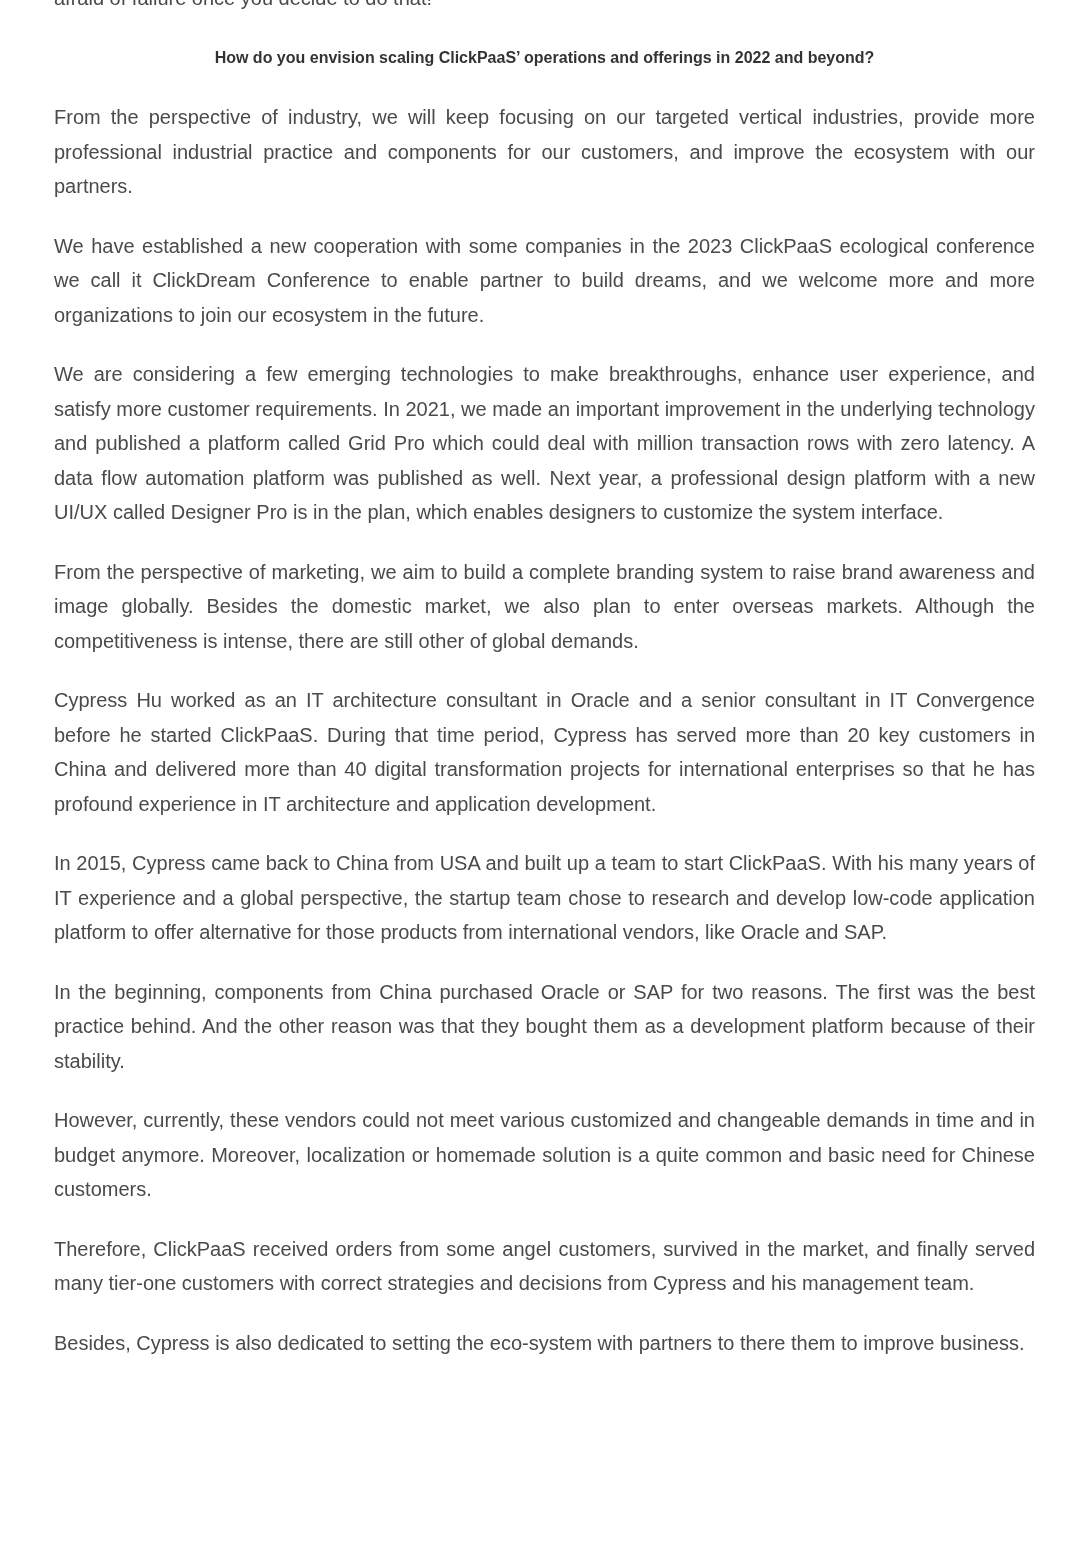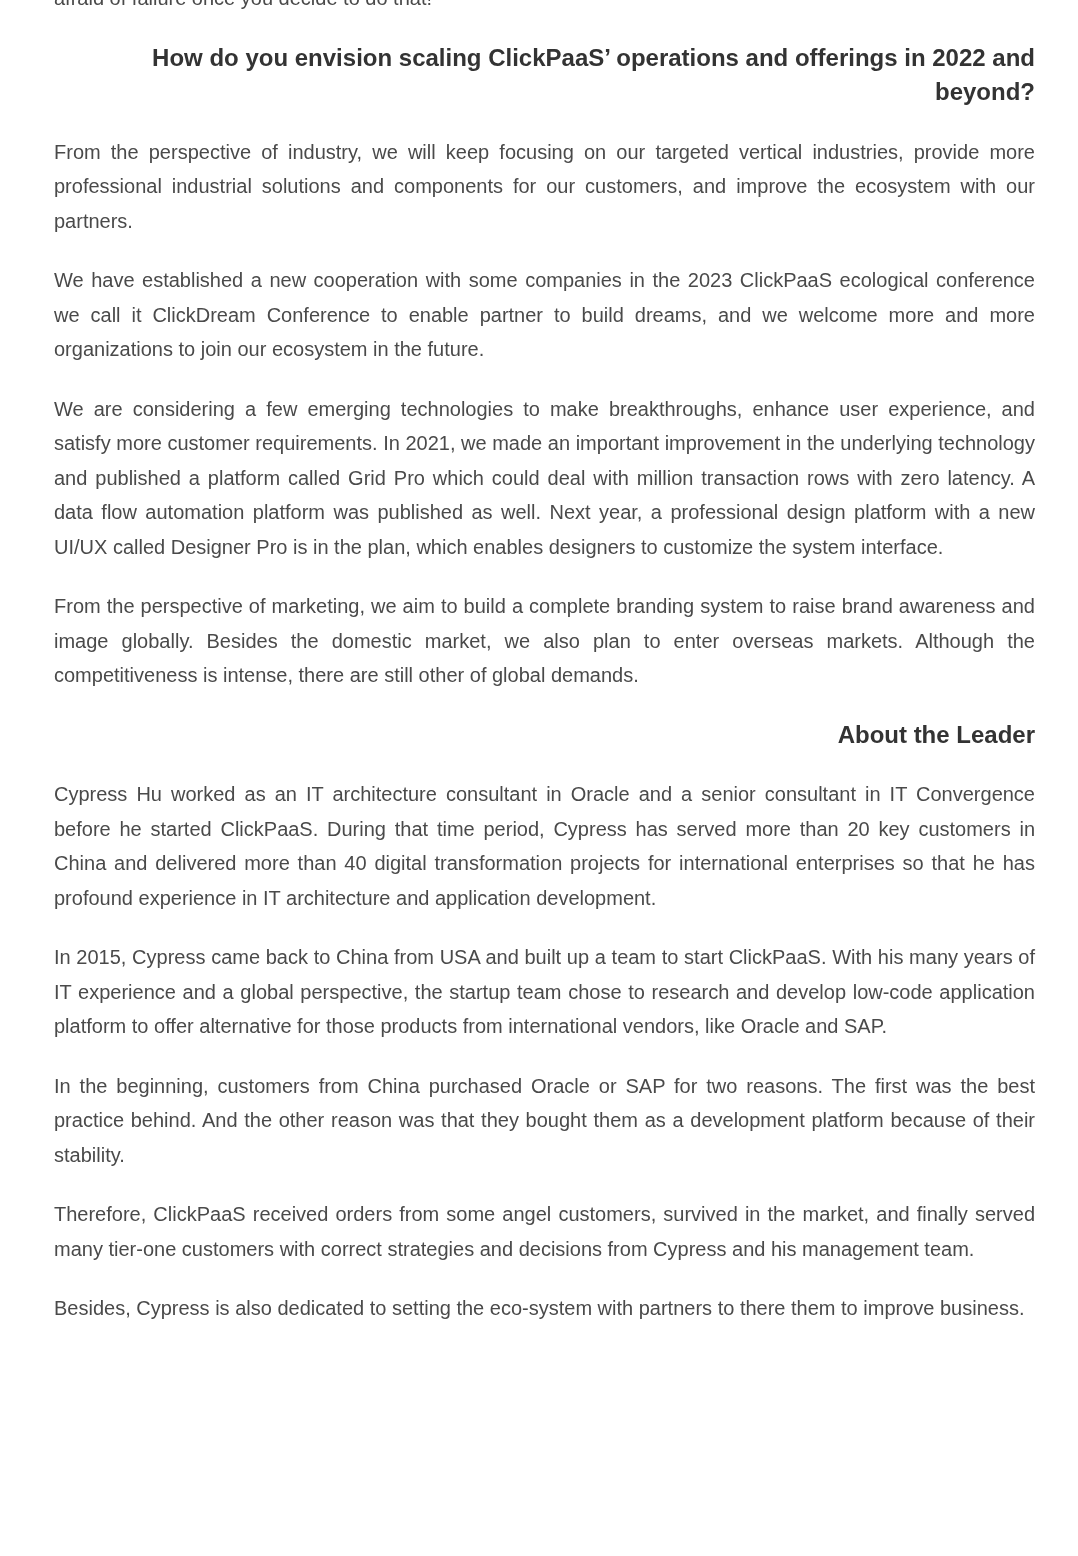--- a/index.html
+++ b/index.html
@@ -27,35 +27,35 @@
   }
   .article p.paragraph,
   .article p.partial_paragraph {
     margin: 25px 0;
   }
   .article p.partial_paragraph {
     margin-top: -19px;
   }
   .article h3.heading {
     margin: 25px 0;
-    font-size: 24px;
+    font-size: 16px;
     font-weight: 700;
     color: #333333;
-    text-align: right;
+    text-align: center;
   }
 </style>
 </head>
 <body style="background: rgb(255, 255, 255);">
 
 <main class="article" style="color: rgb(74, 74, 74);">
     <p class="partial_paragraph">afraid of failure once you decide to do that!</p>
     <h3 class="heading" style="color: rgb(51, 51, 51);">How do you envision scaling ClickPaaS’ operations and offerings in 2022 and beyond?</h3>
-    <p class="paragraph">From the perspective of industry, we will keep focusing on our targeted vertical industries, provide more professional industrial solutions and components for our customers, and improve the ecosystem with our partners.</p>
+    <p class="paragraph">From the perspective of industry, we will keep focusing on our targeted vertical industries, provide more professional industrial practice and components for our customers, and improve the ecosystem with our partners.</p>
     <p class="paragraph">We have established a new cooperation with some companies in the 2023 ClickPaaS ecological conference we call it ClickDream Conference to enable partner to build dreams, and we welcome more and more organizations to join our ecosystem in the future.</p>
     <p class="paragraph">We are considering a few emerging technologies to make breakthroughs, enhance user experience, and satisfy more customer requirements. In 2021, we made an important improvement in the underlying technology and published a platform called Grid Pro which could deal with million transaction rows with zero latency. A data flow automation platform was published as well. Next year, a professional design platform with a new UI/UX called Designer Pro is in the plan, which enables designers to customize the system interface.</p>
     <p class="paragraph">From the perspective of marketing, we aim to build a complete branding system to raise brand awareness and image globally. Besides the domestic market, we also plan to enter overseas markets. Although the competitiveness is intense, there are still other of global demands.</p>
-    <h3 class="heading" style="color: rgb(51, 51, 51);">About the Leader</h3>
     <p class="paragraph">Cypress Hu worked as an IT architecture consultant in Oracle and a senior consultant in IT Convergence before he started ClickPaaS. During that time period, Cypress has served more than 20 key customers in China and delivered more than 40 digital transformation projects for international enterprises so that he has profound experience in IT architecture and application development.</p>
     <p class="paragraph">In 2015, Cypress came back to China from USA and built up a team to start ClickPaaS. With his many years of IT experience and a global perspective, the startup team chose to research and develop low-code application platform to offer alternative for those products from international vendors, like Oracle and SAP.</p>
-    <p class="paragraph">In the beginning, customers from China purchased Oracle or SAP for two reasons. The first was the best practice behind. And the other reason was that they bought them as a development platform because of their stability.</p>
+    <p class="paragraph">In the beginning, components from China purchased Oracle or SAP for two reasons. The first was the best practice behind. And the other reason was that they bought them as a development platform because of their stability.</p>
+    <p class="paragraph">However, currently, these vendors could not meet various customized and changeable demands in time and in budget anymore. Moreover, localization or homemade solution is a quite common and basic need for Chinese customers.</p>
     <p class="paragraph">Therefore, ClickPaaS received orders from some angel customers, survived in the market, and finally served many tier-one customers with correct strategies and decisions from Cypress and his management team.</p>
     <p class="paragraph">Besides, Cypress is also dedicated to setting the eco-system with partners to there them to improve business.</p>
   </main>
 
 </body></html>

